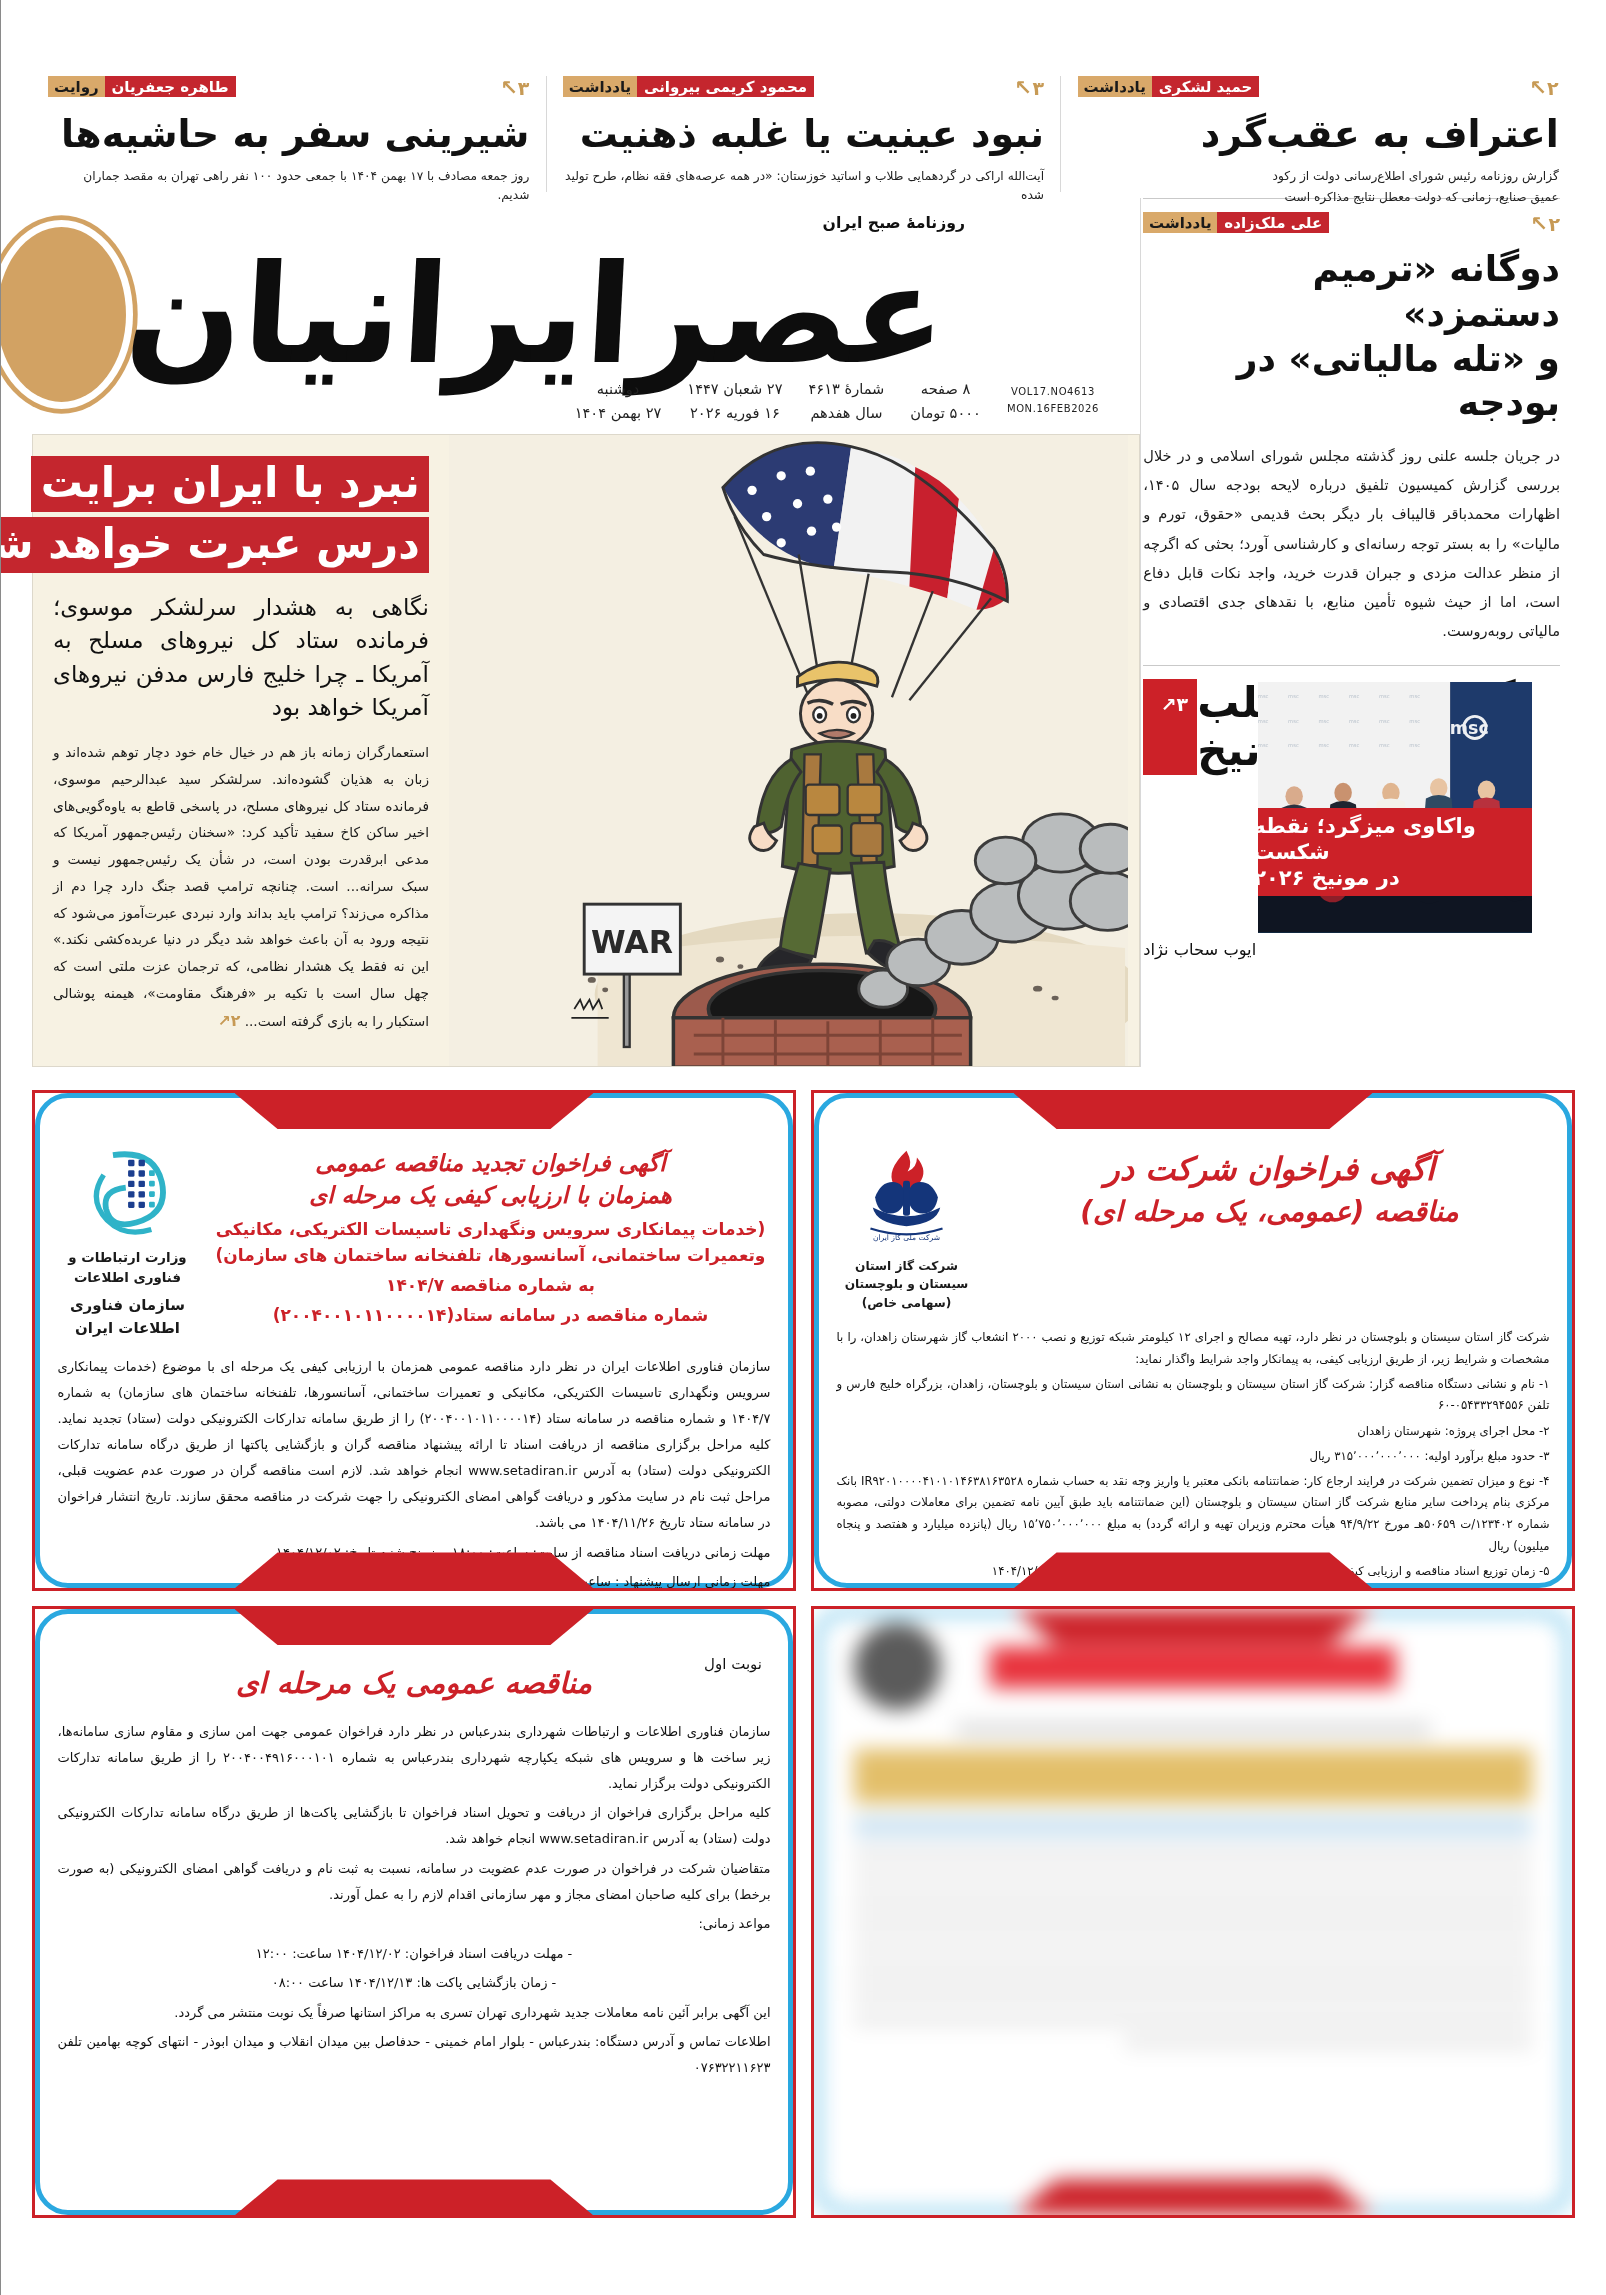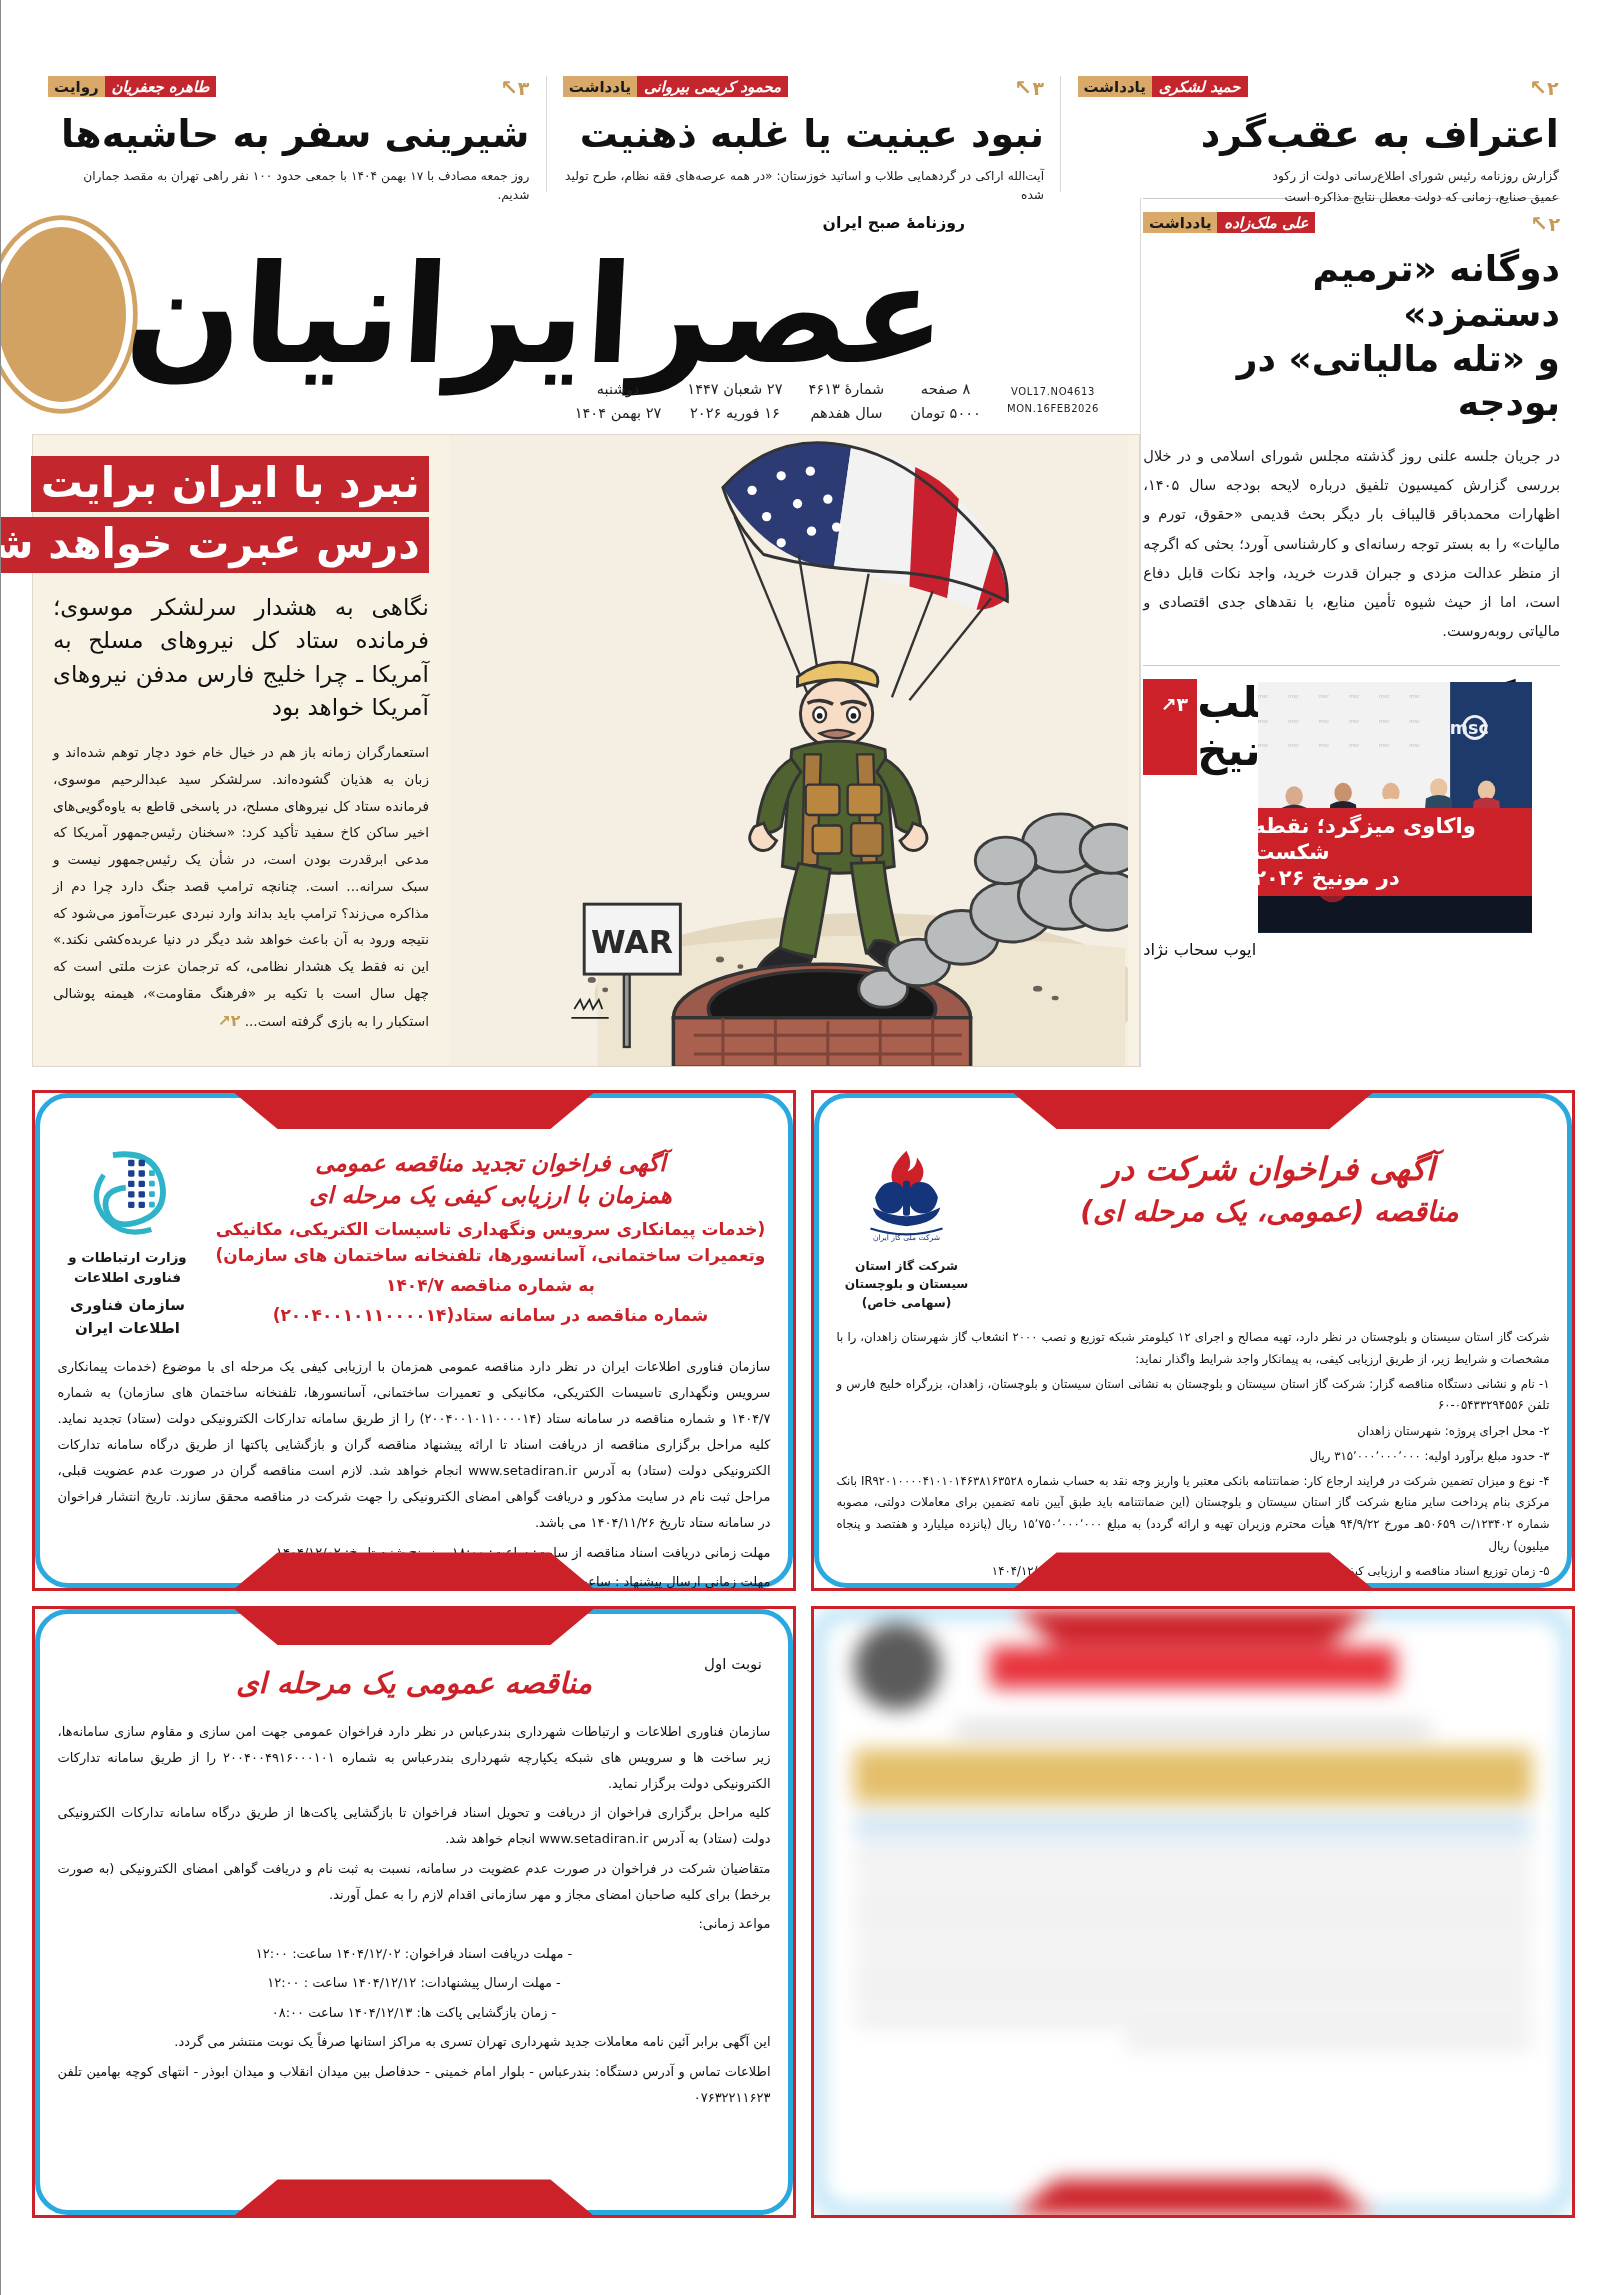--- a/index.html
+++ b/index.html
@@ -14,21 +14,21 @@
   }
   .page { position:relative; width:1607px; height:2295px; background:#fff; padding:0 32px; }
 
   
   .teaser-strip { display:flex; flex-direction:row-reverse; gap:0; padding-top:76px; height:192px; }
   .teaser { flex:1; padding:0 16.3px; position:relative; }
   .teaser.mid { border-left:1.2px solid #d8d8d8; border-right:1.2px solid #d8d8d8; }
   .teaser-top { display:flex; flex-direction:row-reverse; align-items:flex-start; justify-content:space-between; }
   .kicker { display:flex; flex-direction:row-reverse; font-size:15px; font-weight:bold; line-height:1; height:21px; }
   .kicker .k-label { background:#d9a96a; color:#1a1a1a; padding:4.1px 5.8px 3.5px; }
-  .kicker .k-name { background:#c4262e; color:#ffffff; padding:4.1px 7px 3.5px;font-style:italic; }
+  .kicker .k-name { background:#c4262e; color:#ffffff; padding:4.1px 7px 3.5px; }
   .pagenum { color:#c79a55; font-size:19px; font-weight:bold; letter-spacing:0.6px; direction:ltr; }
   .pagenum .arrow { display:inline-block; transform:scaleX(-1); font-size:21px; }
   .teaser h2 { font-size:38px; font-weight:bold; line-height:1.22; margin-top:10.5px; color:#111; letter-spacing:-0.6px; }
   .teaser .sub { font-size:12.2px; line-height:1.55; margin-top:10px; color:#222; }
 
   
   .main-grid { display:flex; flex-direction:row-reverse; margin-top:5.8px; }
 
   
   .right-zone { width:1108px; }
@@ -484,21 +484,20 @@
               <div class="t1" style="font-size:29px">مناقصه عمومی یک مرحله ای</div>
             </div>
           </div>
 
           <div class="ad-body">
             <p>سازمان فناوری اطلاعات و ارتباطات شهرداری بندرعباس در نظر دارد فراخوان عمومی جهت امن سازی و مقاوم سازی سامانه‌ها، زیر ساخت ها و سرویس های شبکه یکپارچه شهرداری بندرعباس به شماره ۲۰۰۴۰۰۴۹۱۶۰۰۰۱۰۱ را از طریق سامانه تدارکات الکترونیکی دولت برگزار نماید.</p>
             <p>کلیه مراحل برگزاری فراخوان از دریافت و تحویل اسناد فراخوان تا بازگشایی پاکت‌ها از طریق درگاه سامانه تدارکات الکترونیکی دولت (ستاد) به آدرس www.setadiran.ir انجام خواهد شد.</p>
             <p>متقاضیان شرکت در فراخوان در صورت عدم عضویت در سامانه، نسبت به ثبت نام و دریافت گواهی امضای الکترونیکی (به صورت برخط) برای کلیه صاحبان امضای مجاز و مهر سازمانی اقدام لازم را به عمل آورند.</p>
             <p>مواعد زمانی:</p>
             <p style="text-align:center">- مهلت دریافت اسناد فراخوان: ۱۴۰۴/۱۲/۰۲ ساعت: ۱۲:۰۰</p>
-            <p style="text-align:center">- مهلت ارسال پیشنهادات: ۱۴۰۴/۱۲/۱۲ ساعت : ۱۲:۰۰</p>
             <p style="text-align:center">- زمان بازگشایی پاکت ها: ۱۴۰۴/۱۲/۱۳ ساعت ۰۸:۰۰</p>
             <p>این آگهی برابر آئین نامه معاملات جدید شهرداری تهران تسری به مراکز استانها صرفاً یک نوبت منتشر می گردد.</p>
             <p>اطلاعات تماس و آدرس دستگاه: بندرعباس - بلوار امام خمینی - حدفاصل بین میدان انقلاب و میدان ابوذر - انتهای کوچه بهامین تلفن ۰۷۶۳۲۲۱۱۶۲۳</p>
 
           </div>
 
         </div>
       </div>
 
     </div>

